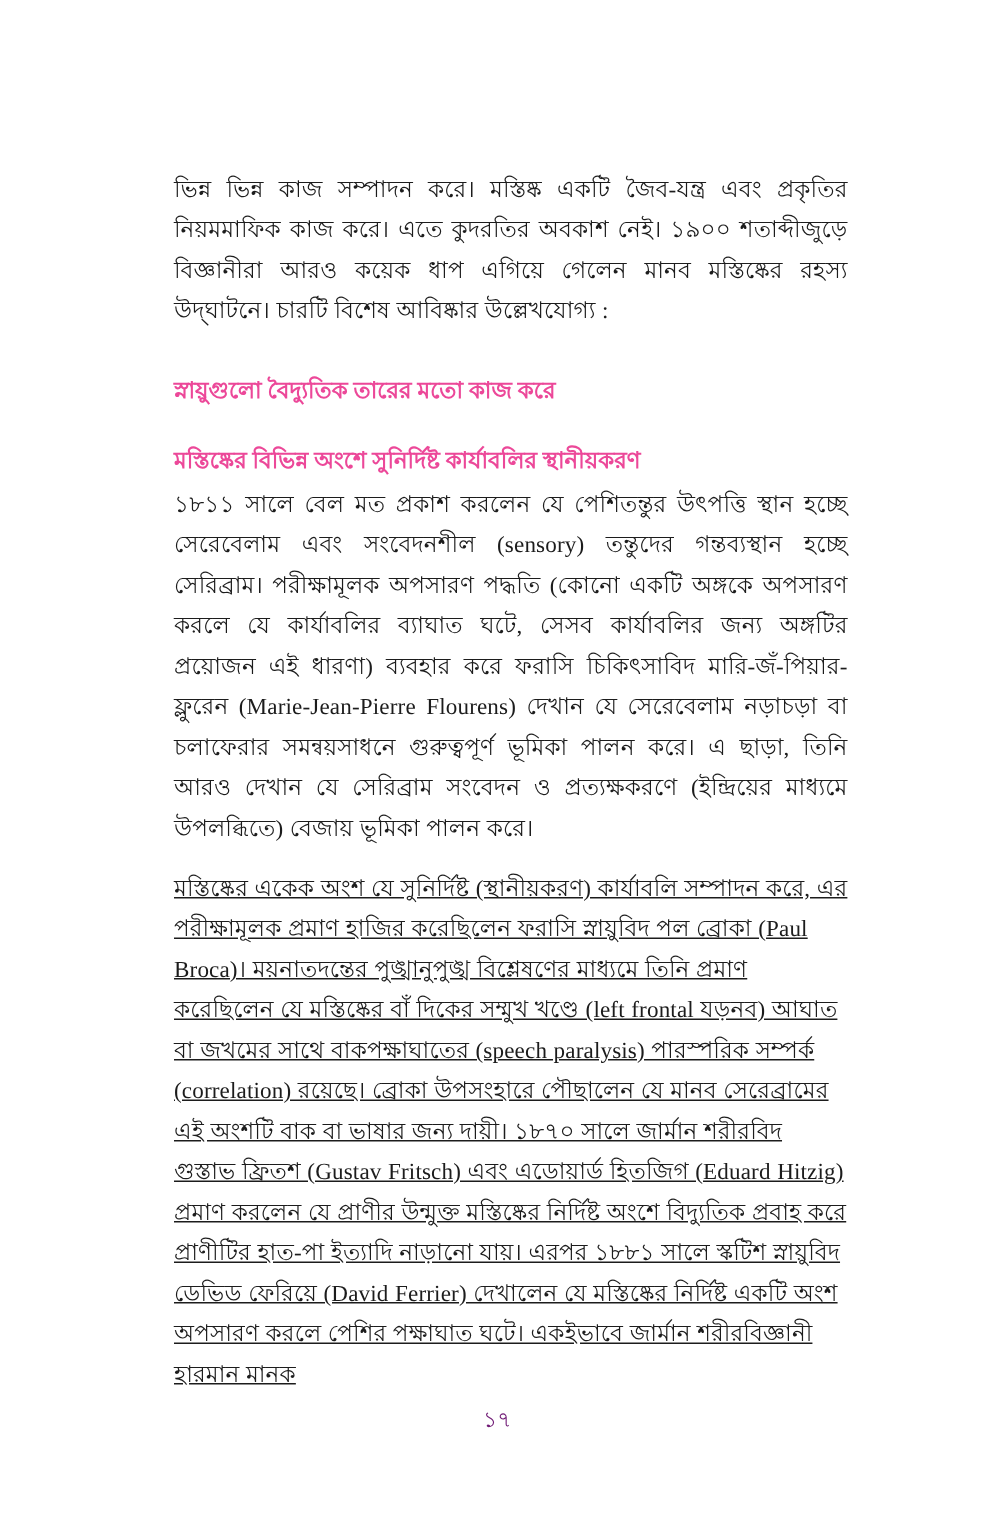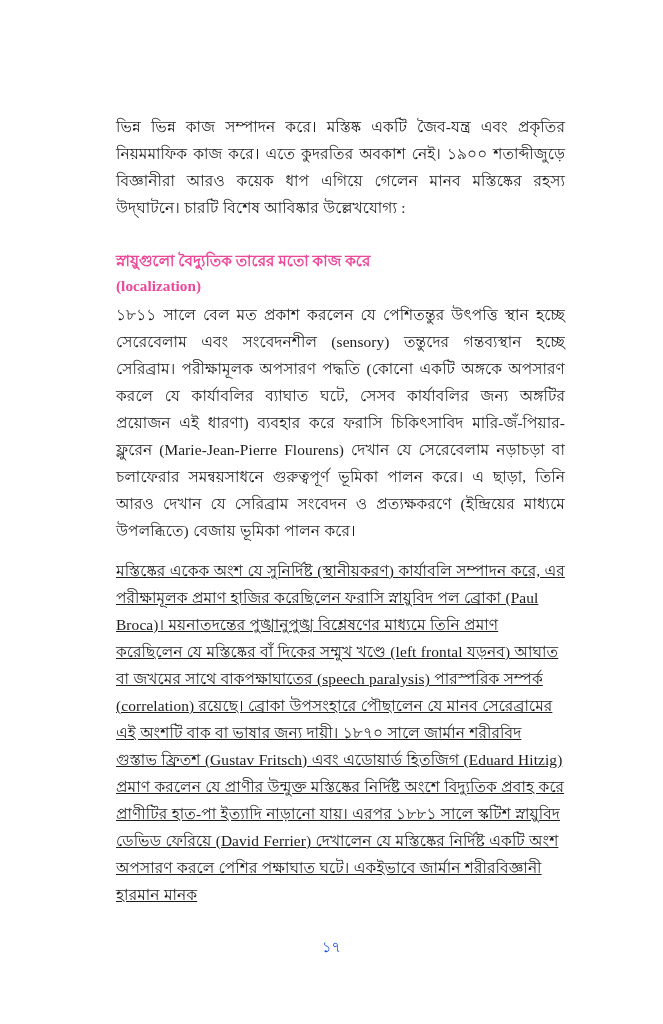--- a/index.html
+++ b/index.html
@@ -58,36 +58,36 @@
   .gap-before-h2 { margin-top: 22px; }
   .gap-after-h2  { margin-top: 3px; }
   .folio {
     position: absolute;
     left: 0;
     right: 0;
     top: 938px;
     text-align: center;
     font-size: 14.5px;
     line-height: 18px;
-    color: #1d4ed8;
+    color: #701a75;
   }
 </style>
 </head>
 <body>
 
 <div class="page">
 
   <div class="content">
 
     <p class="para">ভিন্ন ভিন্ন কাজ সম্পাদন করে। মস্তিষ্ক একটি জৈব-যন্ত্র এবং প্রকৃতির নিয়মমাফিক কাজ করে। এতে কুদরতির অবকাশ নেই। ১৯০০ শতাব্দীজুড়ে বিজ্ঞানীরা আরও কয়েক ধাপ এগিয়ে গেলেন মানব মস্তিষ্কের রহস্য উদ্‌ঘাটনে। চারটি বিশেষ আবিষ্কার উল্লেখযোগ্য :</p>
 
     <h2 class="heading gap-before-h1">স্নায়ুগুলো বৈদ্যুতিক তারের মতো কাজ করে</h2>
 
+    <h2 class="heading gap-before-h2">মস্তিষ্কের বিভিন্ন অংশে সুনির্দিষ্ট কার্যাবলির স্থানীয়করণ</h2>
 
-    <h2 class="heading latin">(localization)</h2>
 
     <p class="para gap-after-h2">১৮১১ সালে বেল মত প্রকাশ করলেন যে পেশিতন্তুর উৎপত্তি স্থান হচ্ছে সেরেবেলাম এবং সংবেদনশীল (sensory) তন্তুদের গন্তব্যস্থান হচ্ছে সেরিব্রাম। পরীক্ষামূলক অপসারণ পদ্ধতি (কোনো একটি অঙ্গকে অপসারণ করলে যে কার্যাবলির ব্যাঘাত ঘটে, সেসব কার্যাবলির জন্য অঙ্গটির প্রয়োজন এই ধারণা) ব্যবহার করে ফরাসি চিকিৎসাবিদ মারি-জঁ-পিয়ার-ফ্লুরেন (Marie-Jean-Pierre Flourens) দেখান যে সেরেবেলাম নড়াচড়া বা চলাফেরার সমন্বয়সাধনে গুরুত্বপূর্ণ ভূমিকা পালন করে। এ ছাড়া, তিনি আরও দেখান যে সেরিব্রাম সংবেদন ও প্রত্যক্ষকরণে (ইন্দ্রিয়ের মাধ্যমে উপলব্ধিতে) বেজায় ভূমিকা পালন করে।</p>
 
     <p class="para para-last-left">মস্তিষ্কের একেক অংশ যে সুনির্দিষ্ট (স্থানীয়করণ) কার্যাবলি সম্পাদন করে, এর পরীক্ষামূলক প্রমাণ হাজির করেছিলেন ফরাসি স্নায়ুবিদ পল ব্রোকা (Paul Broca)। ময়নাতদন্তের পুঙ্খানুপুঙ্খ বিশ্লেষণের মাধ্যমে তিনি প্রমাণ করেছিলেন যে মস্তিষ্কের বাঁ দিকের সম্মুখ খণ্ডে (left frontal যড়নব) আঘাত বা জখমের সাথে বাকপক্ষাঘাতের (speech paralysis) পারস্পরিক সম্পর্ক (correlation) রয়েছে। ব্রোকা উপসংহারে পৌছালেন যে মানব সেরেব্রামের এই অংশটি বাক বা ভাষার জন্য দায়ী। ১৮৭০ সালে জার্মান শরীরবিদ গুস্তাভ ফ্রিতশ (Gustav Fritsch) এবং এডোয়ার্ড হিতজিগ (Eduard Hitzig) প্রমাণ করলেন যে প্রাণীর উন্মুক্ত মস্তিষ্কের নির্দিষ্ট অংশে বিদ্যুতিক প্রবাহ করে প্রাণীটির হাত-পা ইত্যাদি নাড়ানো যায়। এরপর ১৮৮১ সালে স্কটিশ স্নায়ুবিদ ডেভিড ফেরিয়ে (David Ferrier) দেখালেন যে মস্তিষ্কের নির্দিষ্ট একটি অংশ অপসারণ করলে পেশির পক্ষাঘাত ঘটে। একইভাবে জার্মান শরীরবিজ্ঞানী হারমান মানক</p>
 
   </div>
 
   <div class="folio">১৭</div>
 
 </div>

